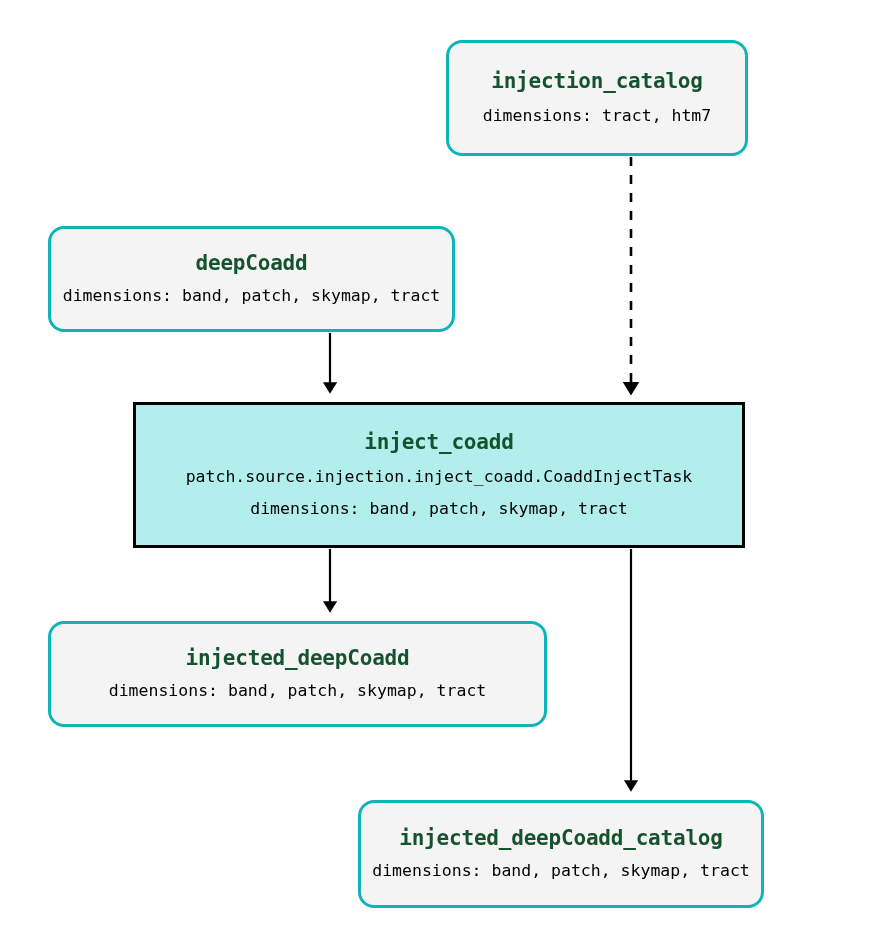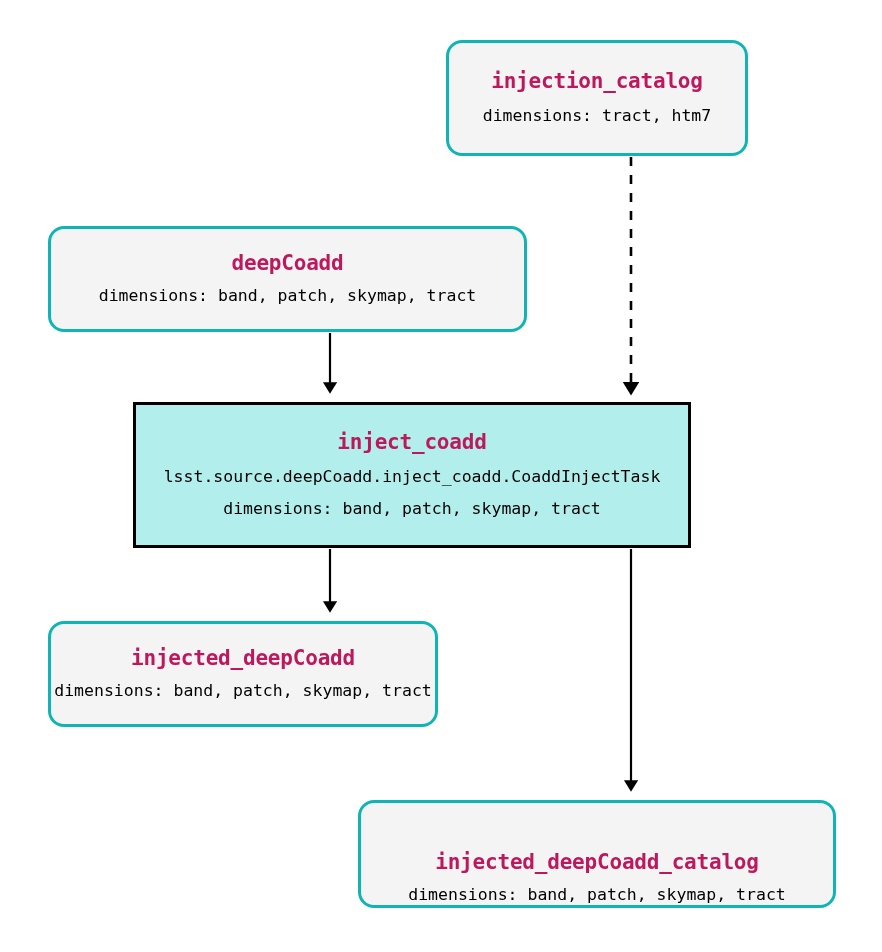--- a/index.html
+++ b/index.html
@@ -53,21 +53,21 @@
   .node.task {
     border: 3px solid #000000;
     border-radius: 0;
     background: #b2efec;
   }
 
   .node-title {
     font-family: "DejaVu Sans Mono", "Liberation Mono", monospace;
     font-weight: bold;
     font-size: 21px;
-    color: #be185d;
+    color: #14532d;
     letter-spacing: -0.2px;
     line-height: 1.1;
     white-space: nowrap;
   }
 
   .node-sub {
     font-family: "DejaVu Sans Mono", "Liberation Mono", monospace;
     font-size: 16.5px;
     color: #000000;
     line-height: 1.15;
@@ -85,37 +85,37 @@
     white-space: nowrap;
   }
 
   
   #node-injection-catalog {
     left: 446px;  top: 40px;   width: 302px; height: 116px;
   }
   #node-injection-catalog .node-title { margin-bottom: 14px; }
 
   #node-deep-coadd {
-    left: 48px;   top: 226px;  width: 479px; height: 106px; align-items: center;
+    left: 48px;   top: 226px;  width: 407px; height: 106px; align-items: center;
   }
   #node-deep-coadd .node-title { margin-bottom: 12px; }
 
   #node-inject-coadd {
-    left: 133px;  top: 402px;  width: 558px; height: 146px;
+    left: 133px;  top: 402px;  width: 612px; height: 146px;
   }
   #node-inject-coadd .node-title { margin-bottom: 13px; }
   #node-inject-coadd .node-class { margin-bottom: 13px; }
 
   #node-injected-deep-coadd {
-    left: 48px;   top: 621px;  width: 390px; height: 106px;
+    left: 48px;   top: 621px;  width: 499px; height: 106px;
   }
   #node-injected-deep-coadd .node-title { margin-bottom: 12px; }
 
   #node-injected-deep-coadd-catalog {
-    left: 358px;  top: 800px;  width: 478px; height: 108px; justify-content: flex-end;
+    left: 358px;  top: 800px;  width: 406px; height: 108px;
   }
   #node-injected-deep-coadd-catalog .node-title { margin-bottom: 12px; }
 </style>
 </head>
 <body>
 
 <div id="canvas">
 
   <svg id="edges" width="882" height="952" viewBox="0 0 882 952" xmlns="http://www.w3.org/2000/svg">
     <defs>
@@ -152,21 +152,21 @@
   <div class="node dataset" id="node-deep-coadd">
     <div class="node-title">deepCoadd</div>
     <div class="node-sub">
       <span class="dim-label">dimensions:</span>
       <span>band, patch, skymap, tract</span>
     </div>
   </div>
 
   <div class="node task" id="node-inject-coadd">
     <div class="node-title">inject_coadd</div>
-    <div class="node-class">lsst.source.deepCoadd.inject_coadd.CoaddInjectTask</div>
+    <div class="node-class">patch.source.injection.inject_coadd.CoaddInjectTask</div>
     <div class="node-sub">
       <span class="dim-label">dimensions:</span>
       <span>band, patch, skymap, tract</span>
     </div>
   </div>
 
   <div class="node dataset" id="node-injected-deep-coadd">
     <div class="node-title">injected_deepCoadd</div>
     <div class="node-sub">
       <span class="dim-label">dimensions:</span>

